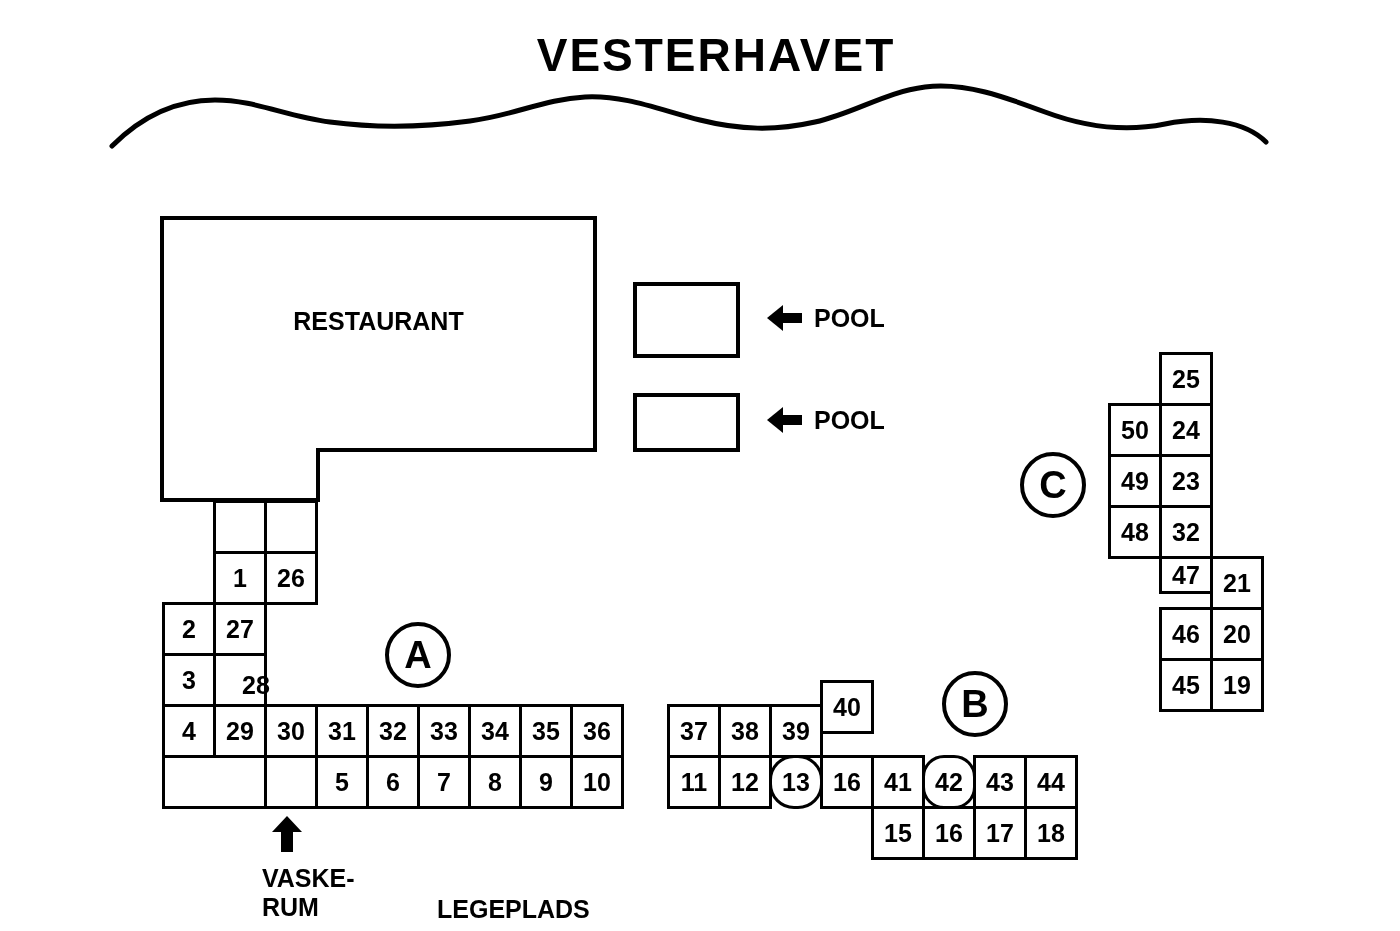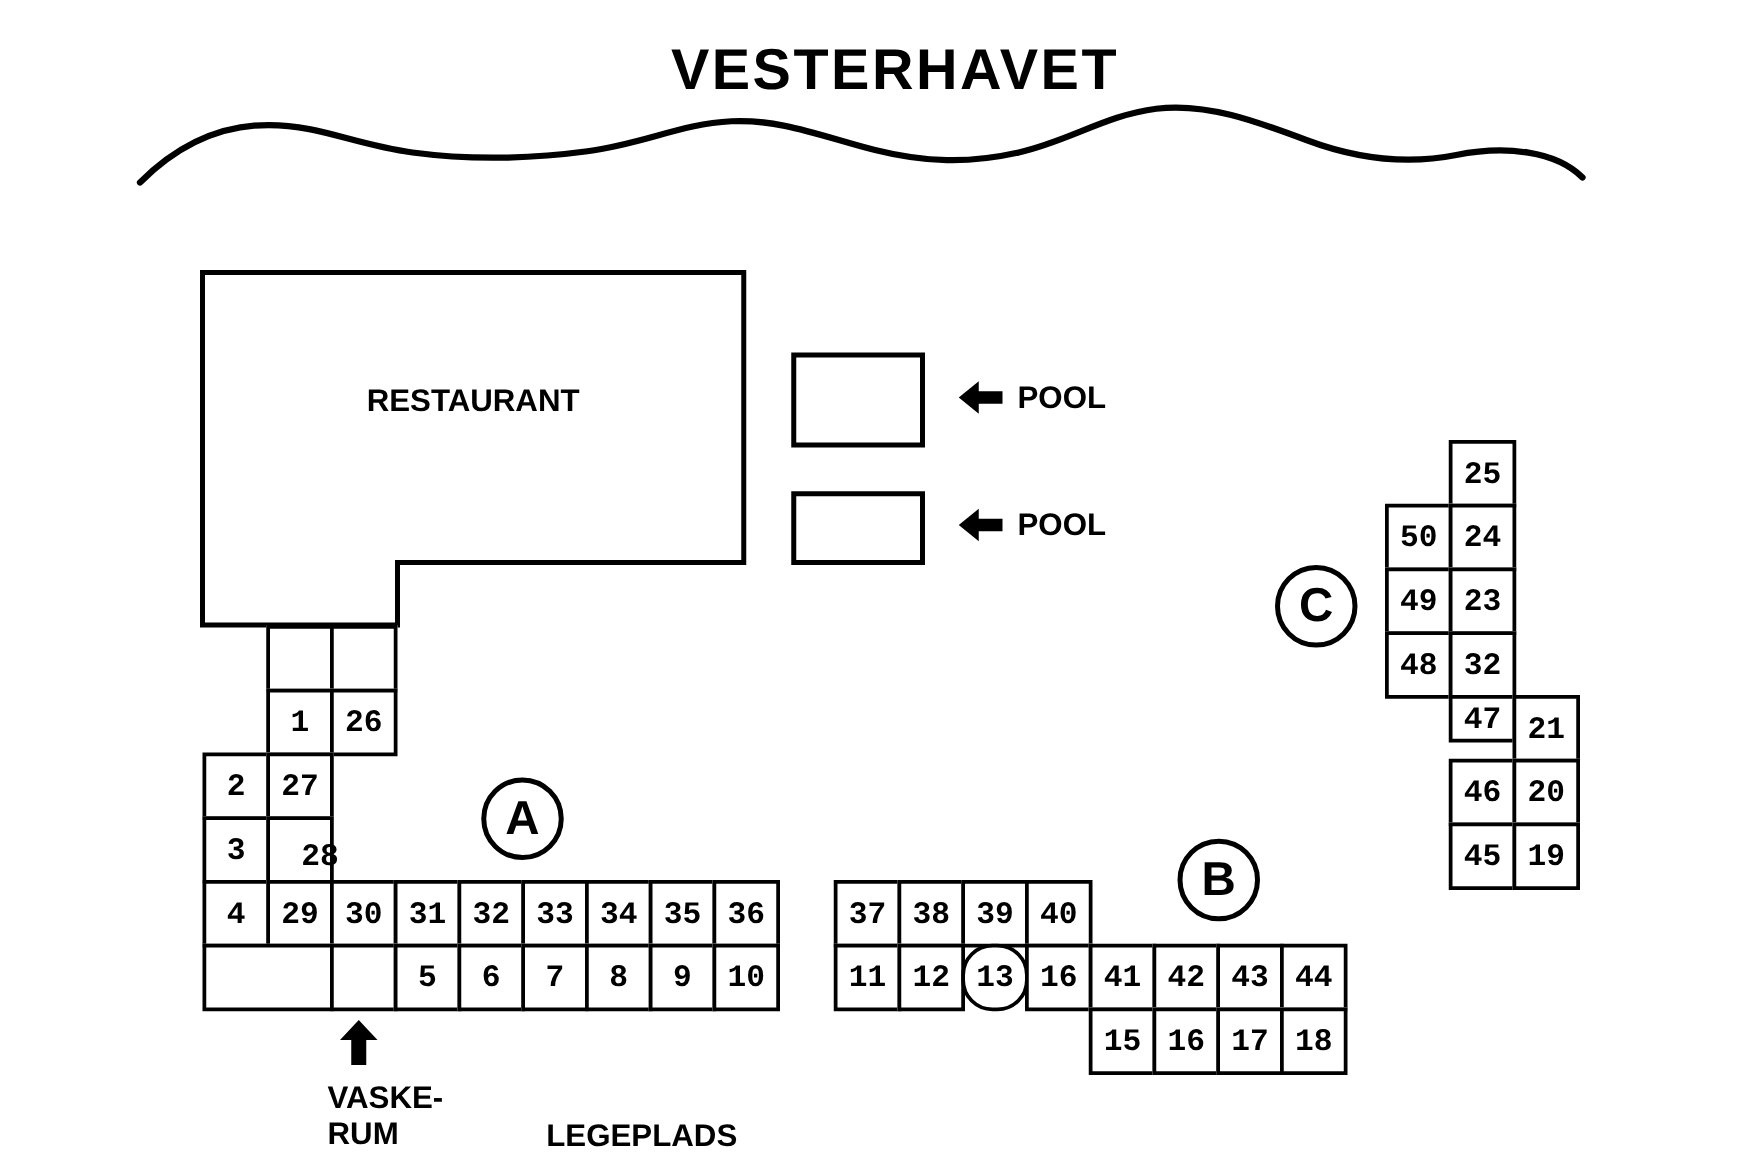--- a/index.html
+++ b/index.html
@@ -62,21 +62,21 @@
   #badge-a { left: 385px; top: 622px; }
   #badge-b { left: 942px; top: 671px; }
   #badge-c { left: 1020px; top: 452px; }
 
   .cell {
     position: absolute;
     box-sizing: border-box;
     border: 3px solid #000;
     background: #fff;
     display: flex; align-items: center; justify-content: center;
-    font-size: 25px; font-weight: bold; font-family: Liberation Mono, monospace;
+    font-size: 25px; font-weight: bold;
   }
 
   .arrow-up { position: absolute; left: 272px; top: 816px; width: 30px; height: 38px; }
   .arrow-up .tri {
     position: absolute; left: 0; top: 0; width: 0; height: 0;
     border-left: 15px solid transparent;
     border-right: 15px solid transparent;
     border-bottom: 16px solid #000;
   }
   .arrow-up .shaft { position: absolute; left: 9px; top: 14px; width: 12px; height: 22px; background: #000; }
@@ -159,27 +159,27 @@
       <div class="cell" style="left: 366px; top: 755px; width: 54px; height: 54px;">6</div>
       <div class="cell" style="left: 417px; top: 755px; width: 54px; height: 54px;">7</div>
       <div class="cell" style="left: 468px; top: 755px; width: 54px; height: 54px;">8</div>
       <div class="cell" style="left: 519px; top: 755px; width: 54px; height: 54px;">9</div>
       <div class="cell" style="left: 570px; top: 755px; width: 54px; height: 54px;">10</div>
     </div>
   <div>
       <div class="cell" style="left: 667px; top: 704px; width: 54px; height: 54px;">37</div>
       <div class="cell" style="left: 718px; top: 704px; width: 54px; height: 54px;">38</div>
       <div class="cell" style="left: 769px; top: 704px; width: 54px; height: 54px;">39</div>
-      <div class="cell" style="left: 820px; top: 704px; width: 54px; height: 54px;">40</div>
+      <div class="cell" style="left: 820px; top: 680px; width: 54px; height: 54px;">40</div>
       <div class="cell" style="left: 667px; top: 755px; width: 54px; height: 54px;">11</div>
       <div class="cell" style="left: 718px; top: 755px; width: 54px; height: 54px;">12</div>
       <div class="cell" style="left: 769px; top: 755px; width: 54px; height: 54px; border-radius: 25px;">13</div>
       <div class="cell" style="left: 820px; top: 755px; width: 54px; height: 54px;">16</div>
       <div class="cell" style="left: 871px; top: 755px; width: 54px; height: 54px;">41</div>
-      <div class="cell" style="left: 922px; top: 755px; width: 54px; height: 54px;">42</div>
+      <div class="cell" style="left: 922px; top: 755px; width: 54px; height: 54px; border-radius: 22px;">42</div>
       <div class="cell" style="left: 973px; top: 755px; width: 54px; height: 54px;">43</div>
       <div class="cell" style="left: 1024px; top: 755px; width: 54px; height: 54px;">44</div>
       <div class="cell" style="left: 871px; top: 806px; width: 54px; height: 54px;">15</div>
       <div class="cell" style="left: 922px; top: 806px; width: 54px; height: 54px;">16</div>
       <div class="cell" style="left: 973px; top: 806px; width: 54px; height: 54px;">17</div>
       <div class="cell" style="left: 1024px; top: 806px; width: 54px; height: 54px;">18</div>
     </div>
   <div>
       <div class="cell" style="left: 1159px; top: 352px; width: 54px; height: 54px;">25</div>
       <div class="cell" style="left: 1108px; top: 403px; width: 54px; height: 54px;">50</div>

